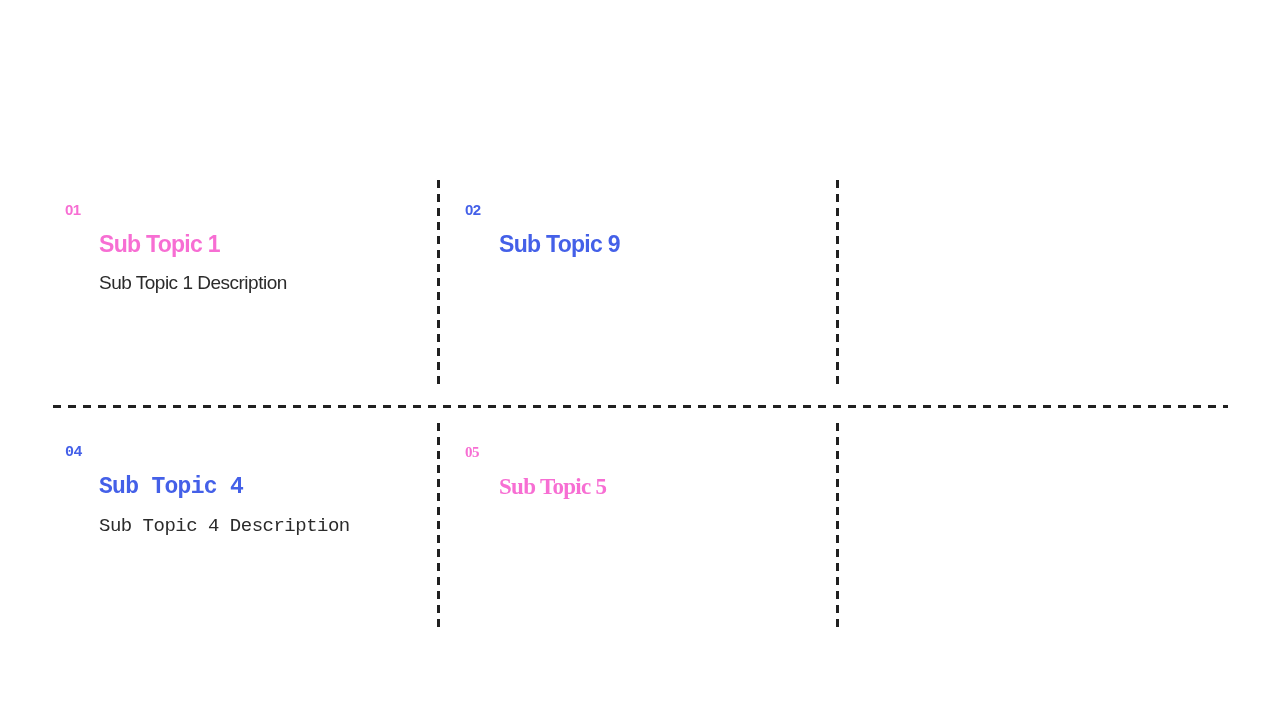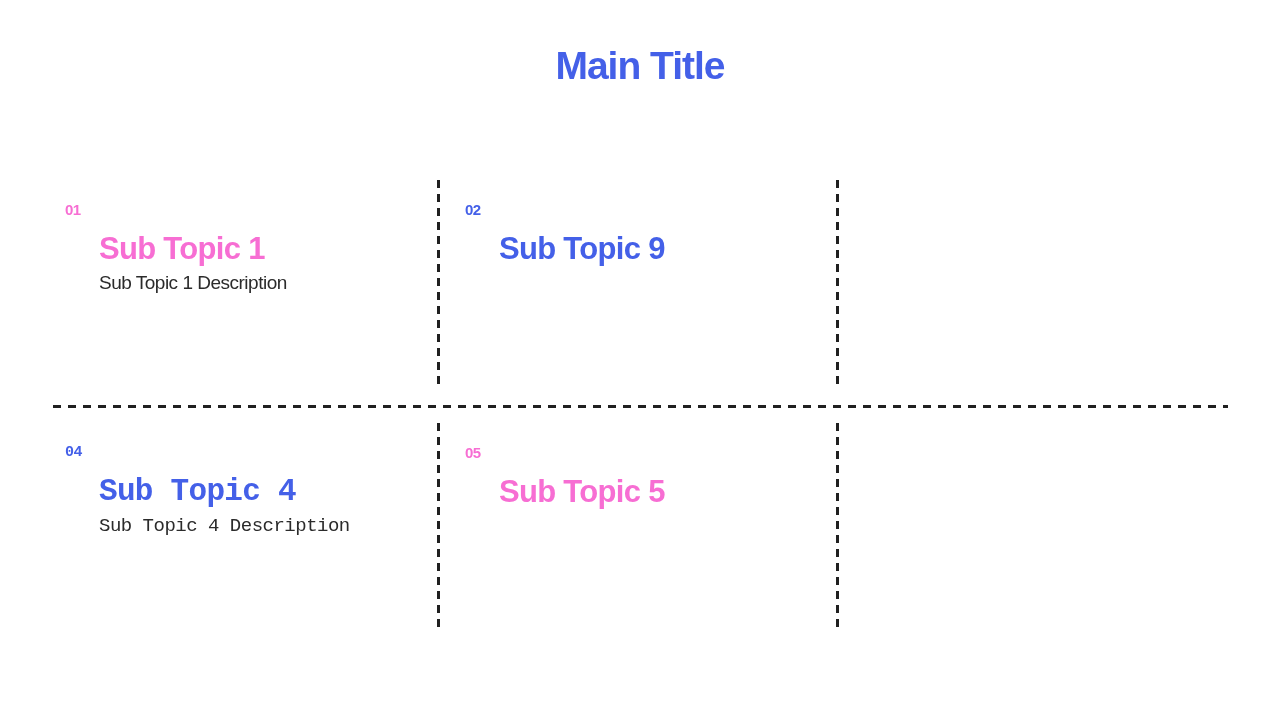--- a/index.html
+++ b/index.html
@@ -48,55 +48,54 @@
   
   .cell {
     position: absolute;
     width: 390px;
     height: 225px;
   }
   .cell-1 { left: 40px;  top: 180px; }
   .cell-2 { left: 440px; top: 180px; text-align: center; }
   .cell-3 { left: 840px; top: 180px; }
   .cell-4 { left: 40px;  top: 423px; font-family: Liberation Mono, monospace; }
-  .cell-5 { left: 440px; top: 423px; }
+  .cell-5 { left: 440px; top: 423px; font-family: Liberation Serif, serif; }
   .cell .num {
     position: absolute;
     left: 25px;
     top: 21px;
     font-size: 15px;
     font-weight: 700;
     letter-spacing: -0.5px;
     color: var(--accent, #f76ed3);
   }
   .cell .head {
     position: absolute;
     left: 59px;
     top: 51px;
-    font-size: 31px;
+    font-size: 23px;
     font-weight: 700;
     letter-spacing: -0.7px;
     color: var(--accent, #f76ed3);
   }
   .cell .desc {
     position: absolute;
     left: 59px;
     top: 92px;
     font-size: 19px;
     font-weight: 400;
     letter-spacing: -0.5px;
     color: var(--text, #2b2b2b);
   }
 </style>
 </head>
 <body>
 
 <div class="stage" style="--blue: #4460E8; --pink: #F76ED3; --text: #2B2B2B; --line: #202020; --bg: #FFFFFF;">
 
-  <h1 class="main-title">Main Title</h1>
 
   <div class="hline hline-main"></div>
   <div class="vline vline-1-top"></div>
   <div class="vline vline-2-top"></div>
   <div class="vline vline-1-bottom"></div>
   <div class="vline vline-2-bottom"></div>
 
   <div class="cell cell-1" style="--accent: #F76ED3;">
     <div class="num">01</div>
     <div class="head">Sub Topic 1</div>

